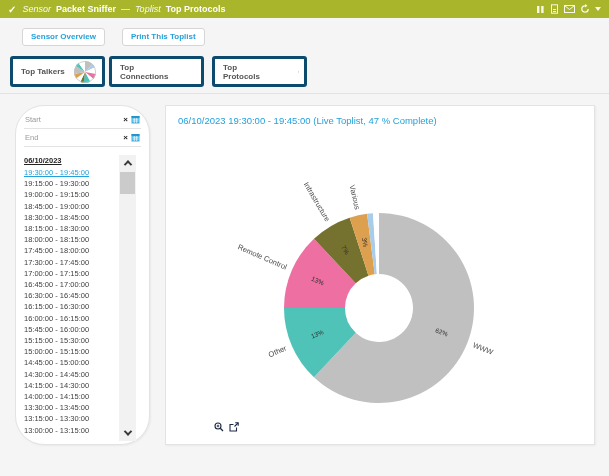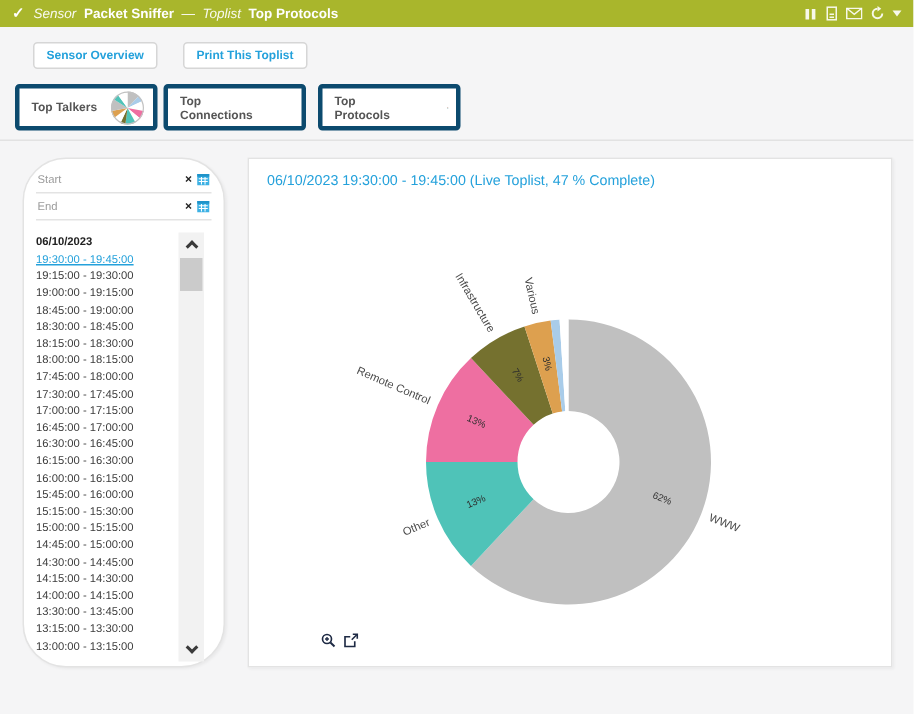--- a/index.html
+++ b/index.html
@@ -61,21 +61,21 @@
   .date-row input {
     border:none; outline:none; background:transparent; flex:1; min-width:0;
     font-family:"Liberation Sans",sans-serif; font-size:7.5px; color:#333;
   }
   .date-row input::placeholder { color:#9a9a9a; opacity:1; }
   .clear-x { font-size:8px; font-weight:bold; color:#222; margin:0 3px 0 2px; cursor:pointer; line-height:1; }
   .cal-icon { cursor:pointer; display:block; }
 
   
   .time-wrap { position:relative; margin-top:8px; height:288px; }
-  .date-header { font-size:7.5px; font-weight:bold; color:#222; line-height:12px; }
+  .date-header { font-size:7.5px; font-weight:bold; color:#222; line-height:12px;text-decoration:underline; }
   ul.time-list { list-style:none; }
   ul.time-list li {
     font-size:7.5px; line-height:11.2px; color:#3d3d3d; white-space:nowrap; cursor:pointer;
   }
   ul.time-list li.selected { color: var(--accent-blue, #24a1db); text-decoration:underline; }
 
   
   .sbar { position:absolute; top:0; bottom:2px; right:5px; width:17px; background:#f2f2f2; }
   .sbar-btn { position:absolute; left:0; right:0; height:14px; display:flex; align-items:center; justify-content:center; cursor:pointer; }
   .sbar-btn.up { top:1px; } .sbar-btn.down { bottom:1px; }

